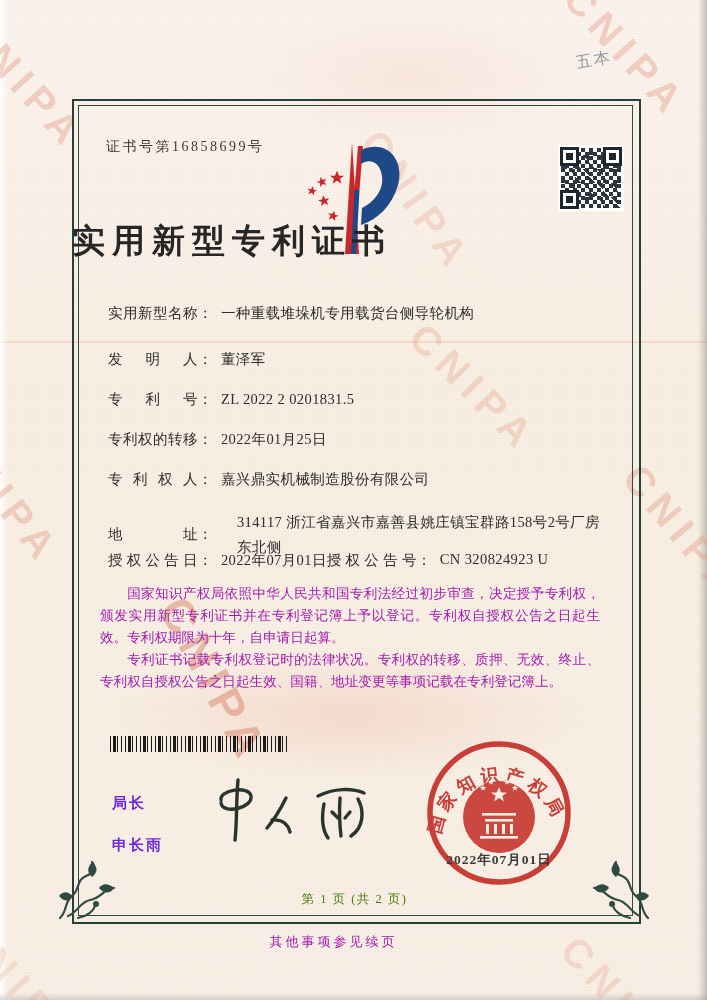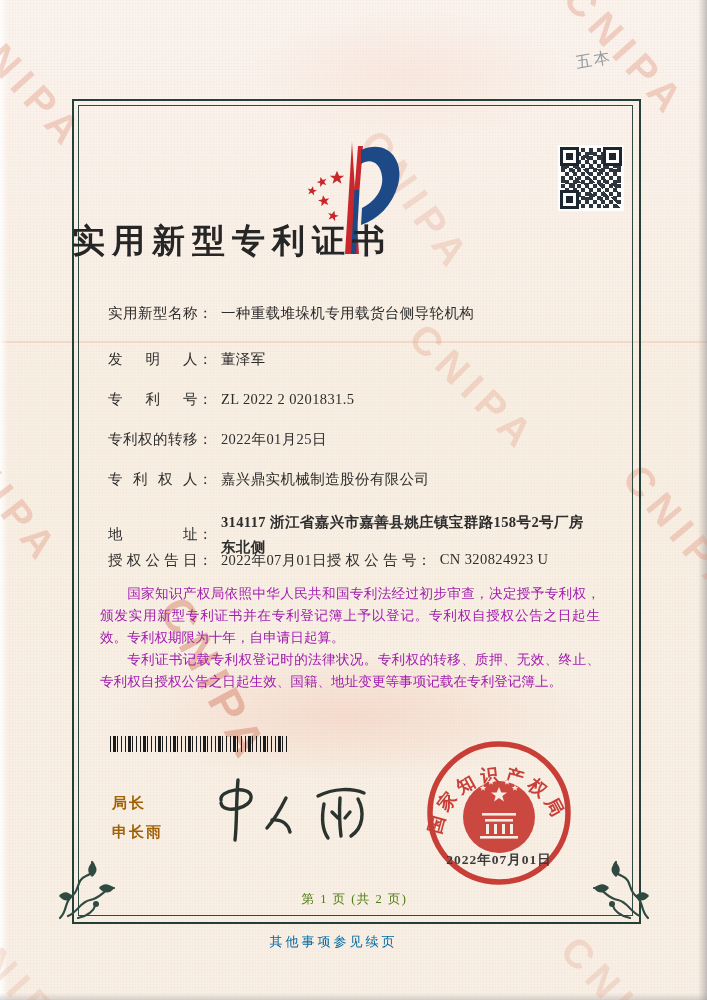--- a/index.html
+++ b/index.html
@@ -60,42 +60,42 @@
   .finder::after{content:"";position:absolute;left:3px;top:3px;width:7px;height:7px;background:#1d2530;}
   .f-tl{left:2px;top:2px;} .f-tr{right:2px;top:2px;} .f-bl{left:2px;bottom:2px;}
   .title{position:absolute;left:72px;top:219px;width:565px;z-index:3;text-align:left;
     font-size:33px;font-weight:700;letter-spacing:7px;color:#262626;}
   .frow{position:absolute;left:108px;z-index:3;display:flex;align-items:center;
     font-size:14.5px;color:#2d2d2d;letter-spacing:.4px;}
   .lb{display:inline-block;width:90px;text-align:justify;text-align-last:justify;
       -moz-text-align-last:justify;flex:none;}
   .cl{flex:none;}
   .val{margin-left:8px;}
-  .val-addr{margin-left:8px;display:inline-block;width:372px;line-height:1.72;font-weight:bold;}
+  .val-addr{margin-left:24px;display:inline-block;width:372px;line-height:1.72;}
   .pair2{display:flex;}
   .paras{position:absolute;left:100px;top:583px;width:500px;z-index:3;
     font-size:13.6px;line-height:1.62;color:#a21caf;text-align:justify;}
   .paras p{margin:0;text-indent:2em;}
   .barcode{position:absolute;left:110px;top:736px;width:178px;height:16px;z-index:3;
     background-image:repeating-linear-gradient(90deg,
       #1b1b1b 0 1.5px, transparent 1.5px 3px,
       #1b1b1b 3px 6px, transparent 6px 7px,
       #1b1b1b 7px 8px, transparent 8px 11px,
       #1b1b1b 11px 12.5px, transparent 12.5px 15px);}
-  .signer{position:absolute;left:112px;top:794px;z-index:3;color:#a16207;
+  .signer{position:absolute;left:112px;top:794px;z-index:3;color:#6d28d9;
     font-family:"Liberation Sans",sans-serif;font-weight:600;font-size:15px;letter-spacing:2px;}
-  .signer .l2{margin-top:10px;}
+  .signer .l2{margin-top:23px;}
   .sig{position:absolute;left:200px;top:770px;z-index:3;}
   .seal{position:absolute;left:424px;top:729px;z-index:3;opacity:.93;}
   .seal-date{position:absolute;left:428px;top:851px;width:142px;z-index:4;text-align:center;
     font-size:13.5px;font-weight:600;color:#3b3b3b;letter-spacing:1px;}
   .pageno{position:absolute;left:72px;top:891px;width:565px;z-index:3;text-align:center;
     font-size:12.5px;letter-spacing:1.5px;color:#4d7c0f;}
   .footnote{position:absolute;left:50px;top:933px;width:567px;z-index:3;text-align:center;
-    font-size:13px;letter-spacing:3px;color:#0369a1;}
+    font-size:13px;letter-spacing:3px;color:#a21caf;}
 </style>
 </head>
 <body>
 
 <div class="canvas">
   <div class="sheet"></div>
   <div class="blotch2"></div>
   <div class="blotch1"></div>
   <div class="hline"></div>
 
@@ -134,20 +134,21 @@
     <g fill="#2e4a41">
       <path d="M34 4 C 29 10, 29 14, 34 19 C 40 14, 40 9, 34 4 Z"></path>
       <path d="M56 30 C 50 25, 45 25, 41 30 C 46 36, 52 36, 56 30 Z"></path>
       <path d="M14 38 C 10 33, 5 33, 1 38 C 6 44, 12 44, 14 38 Z"></path>
       <circle cx="38" cy="46" r="3"></circle>
     </g>
   </svg>
 
   <div class="pencil">五本</div>
 
+  <div class="cert-no">证书号第16858699号</div>
 
   <svg class="logo" width="118" height="130" viewBox="0 0 118 130">
     <defs>
       <path id="st" d="M0,-10 L2.9,-3.1 L10,-3.1 L4.2,1.2 L6.2,8.1 L0,3.9 L-6.2,8.1 L-4.2,1.2 L-10,-3.1 L-2.9,-3.1 Z"></path>
     </defs>
     <g fill="#c8272c">
       <use href="#st" transform="translate(42,46) scale(0.72)"></use>
       <use href="#st" transform="translate(27,50) scale(0.52) rotate(-18)"></use>
       <use href="#st" transform="translate(17,59) scale(0.48) rotate(12)"></use>
       <use href="#st" transform="translate(29,69) scale(0.58) rotate(-10)"></use>

